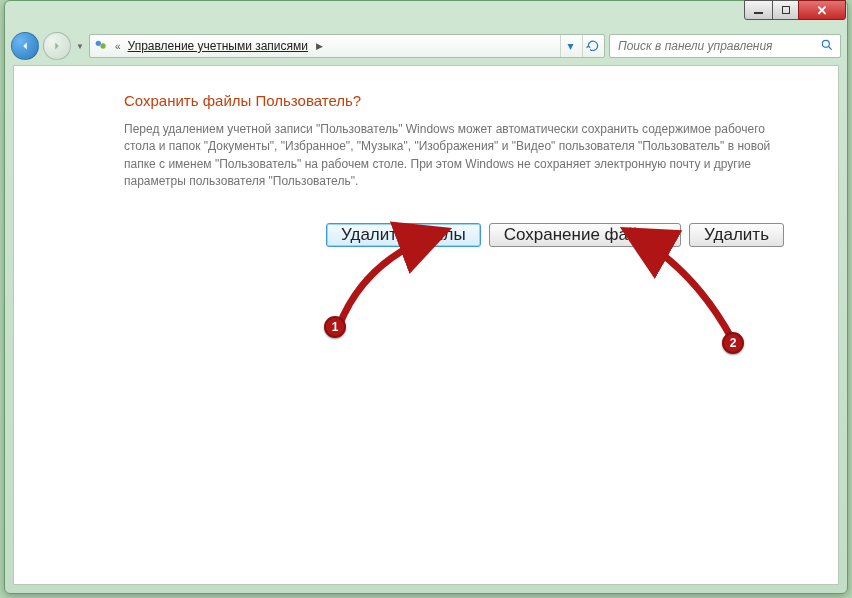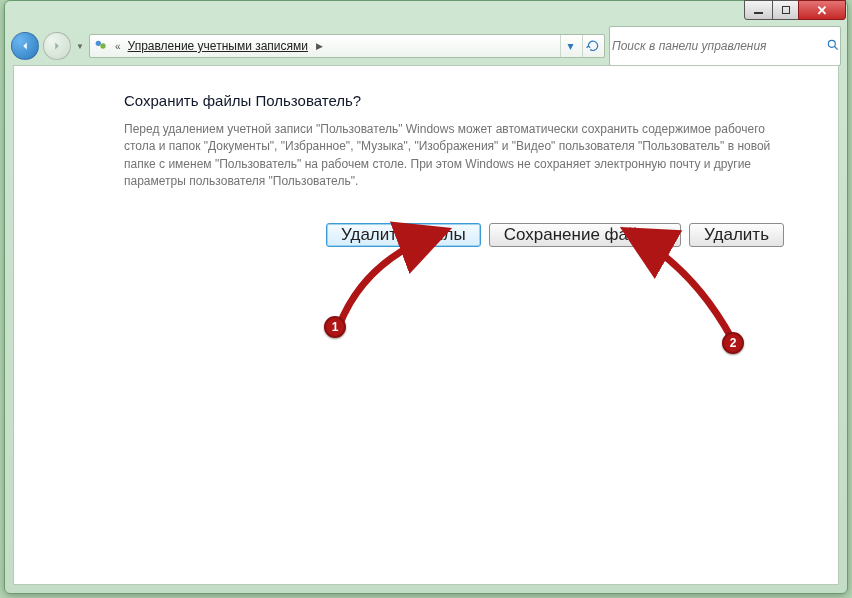--- a/index.html
+++ b/index.html
@@ -105,27 +105,27 @@
   .addr-play { color:#555; font-size:9px; padding:0 4px;}
   .addr-spacer { flex:1;}
   .addr-drop-btn, .addr-refresh-btn {
     width: 20px; height: 22px;
     display:flex; align-items:center; justify-content:center;
     border-left: 1px solid #cbd9cc;
     color:#2a7abf;
   }
   .searchbox {
     width: 232px;
-    height: 40px;
+    height: 24px;
     background: #fff;
     border: 1px solid #a7bfa8;
     border-radius: 2px;
     display: flex;
     align-items: center;
-    padding: 0 0;
+    padding: 0 6px;
   }
   .searchbox input {
     flex:1; border:none; outline:none;
     font-style: italic;
     color:#888;
     font-family: inherit;
     font-size: 12px;
     background: transparent;
   }
   .searchbox .magnify { color:#2a7abf;}
@@ -133,21 +133,21 @@
   .content-area {
     position: absolute;
     left: 8px; right: 8px; top: 64px; bottom: 8px;
     background: #fff;
     border: 1px solid #b8c8b9;
   }
   .content-inner {
     padding: 26px 40px 0 110px;
   }
   .page-title {
-    color: #0f172a;
+    color: #c2410c;
     font-size: 15px;
     margin: 0 0 12px 0;
     font-weight: normal;
   }
   .page-body {
     color: #737373;
     font-size: 12px;
     line-height: 1.45;
     max-width: 660px;
   }

